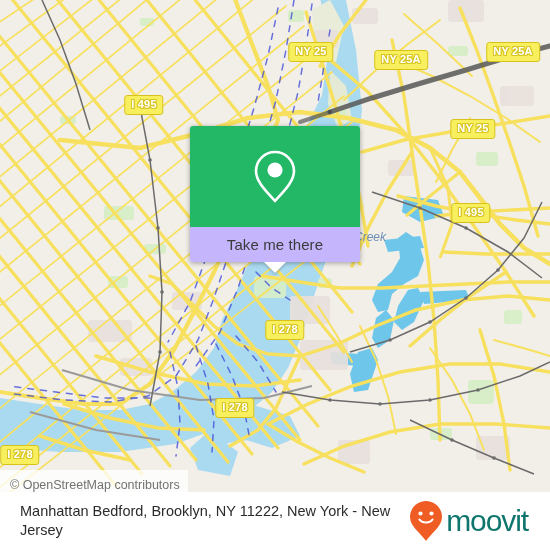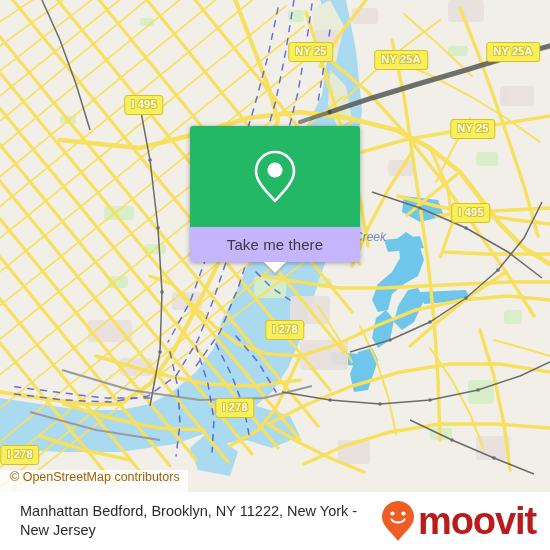--- a/index.html
+++ b/index.html
@@ -117,60 +117,60 @@
   }
 
   
   #attribution {
     position: absolute;
     left: 0;
     bottom: 0;
     height: 22px;
     padding: 0 8px 0 10px;
     display: flex;
-    align-items: flex-start;
+    align-items: flex-end;
     background: rgba(255,255,255,0.78);
-    color: #a16207;
+    color: #737373;
     font-size: 12.5px;
     font-family: "Liberation Sans", sans-serif;
     white-space: nowrap;
     z-index: 30;
   }
 
   
   #bottom-bar {
     position: absolute;
     left: 0;
     top: 492px;
     width: 550px;
     height: 58px;
     background: #ffffff;
     display: flex;
     align-items: center;
     box-sizing: border-box;
-    padding: 0 14px 0 20px;
+    padding: 0 22px 0 20px;
   }
   #caption {
     flex: 1 1 auto;
     color: #2b2b2b;
     font-size: 14.5px;
     line-height: 19px;
     font-family: "Liberation Sans", sans-serif;
     padding-right: 8px;
   }
   #brand {
     flex: 0 0 auto;
     display: flex;
     align-items: center;
     gap: 3px;
   }
   #brand-word {
-    color: #b91c1c;
-    font-size: 38px;
-    font-weight: bold;
+    color: #0f766e;
+    font-size: 30px;
+    font-weight: normal;
     letter-spacing: -1.1px;
     font-family: "Liberation Sans", sans-serif;
     line-height: 1;
   }
 </style>
 </head>
 <body>
 
 <div id="app">
 

